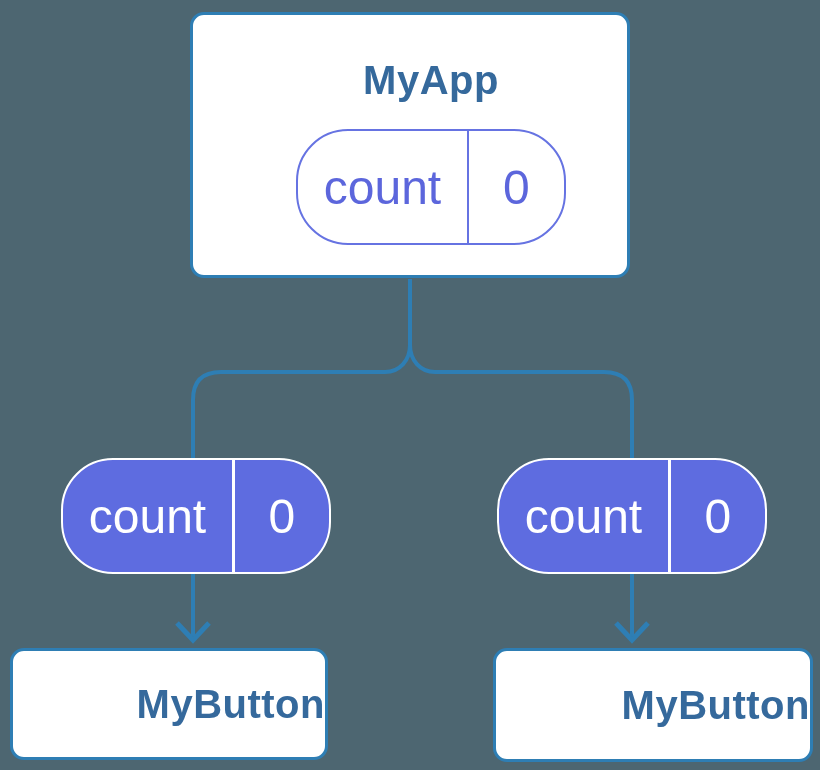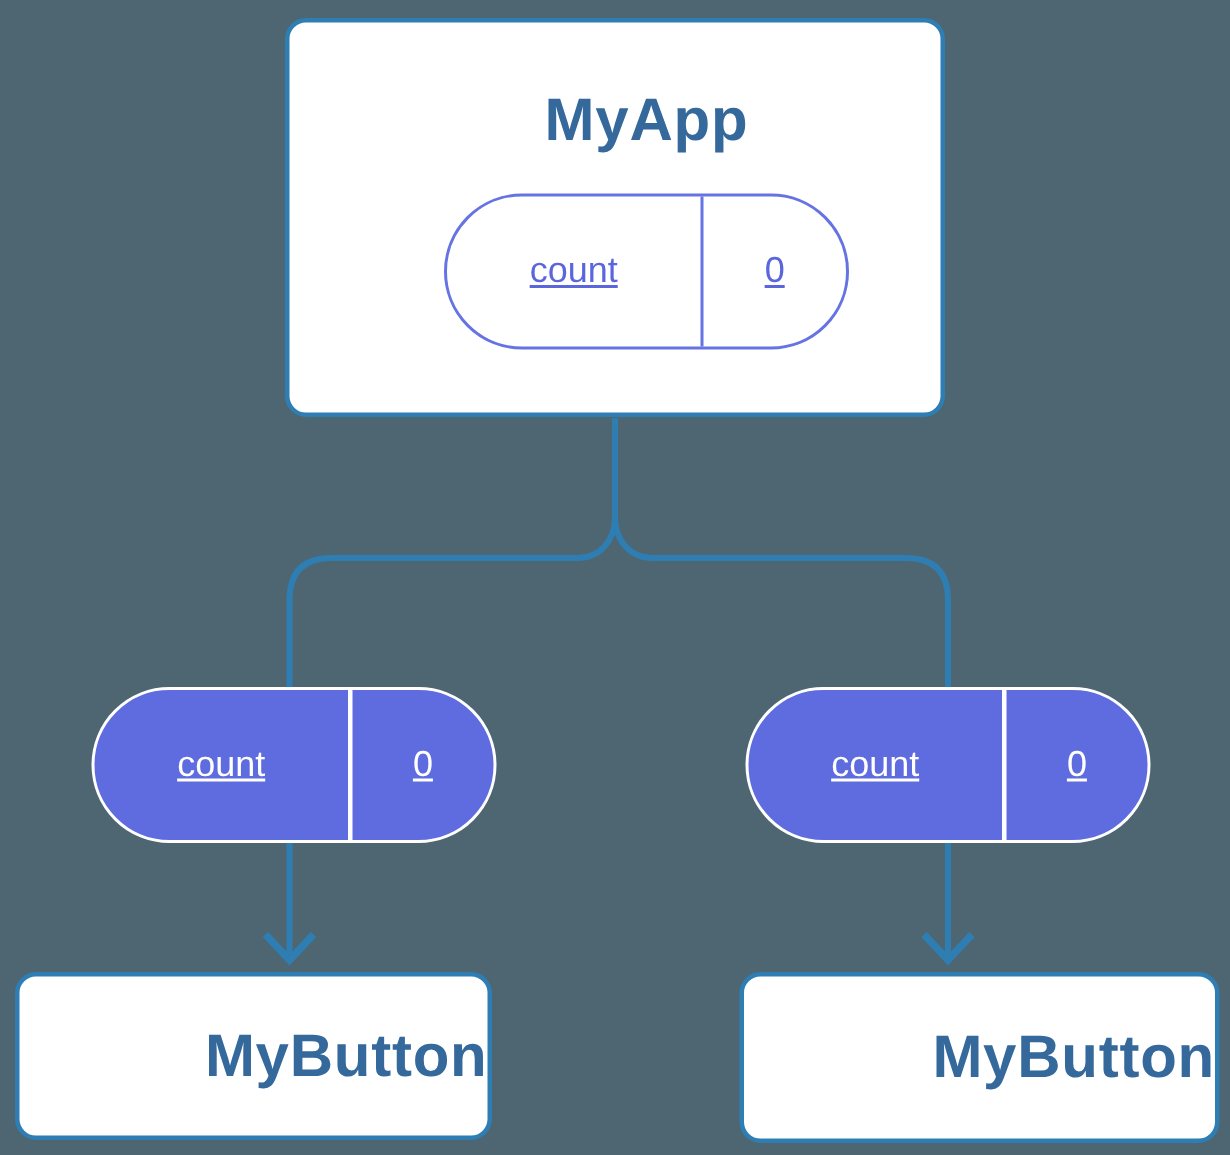--- a/index.html
+++ b/index.html
@@ -55,26 +55,25 @@
   .card-title {
     font-size: 40px;
     font-weight: 700;
     color: var(--title-text, #35699c);
     letter-spacing: 0.5px;
     line-height: 1.15;
   }
   .pill {
     display: flex;
     width: 270px;
-    height: 104px;
+    height: 116px;
     border-radius: 52px;
     box-sizing: border-box;
-    font-size: 24px;
+    font-size: 48px;
     z-index: 2;
-    text-decoration: underline;
   }
   .pill .cell-name {
     flex: 0 0 63.5%;
     display: flex;
     align-items: center;
     justify-content: center;
   }
   .pill .cell-value {
     flex: 1 1 auto;
     display: flex;

